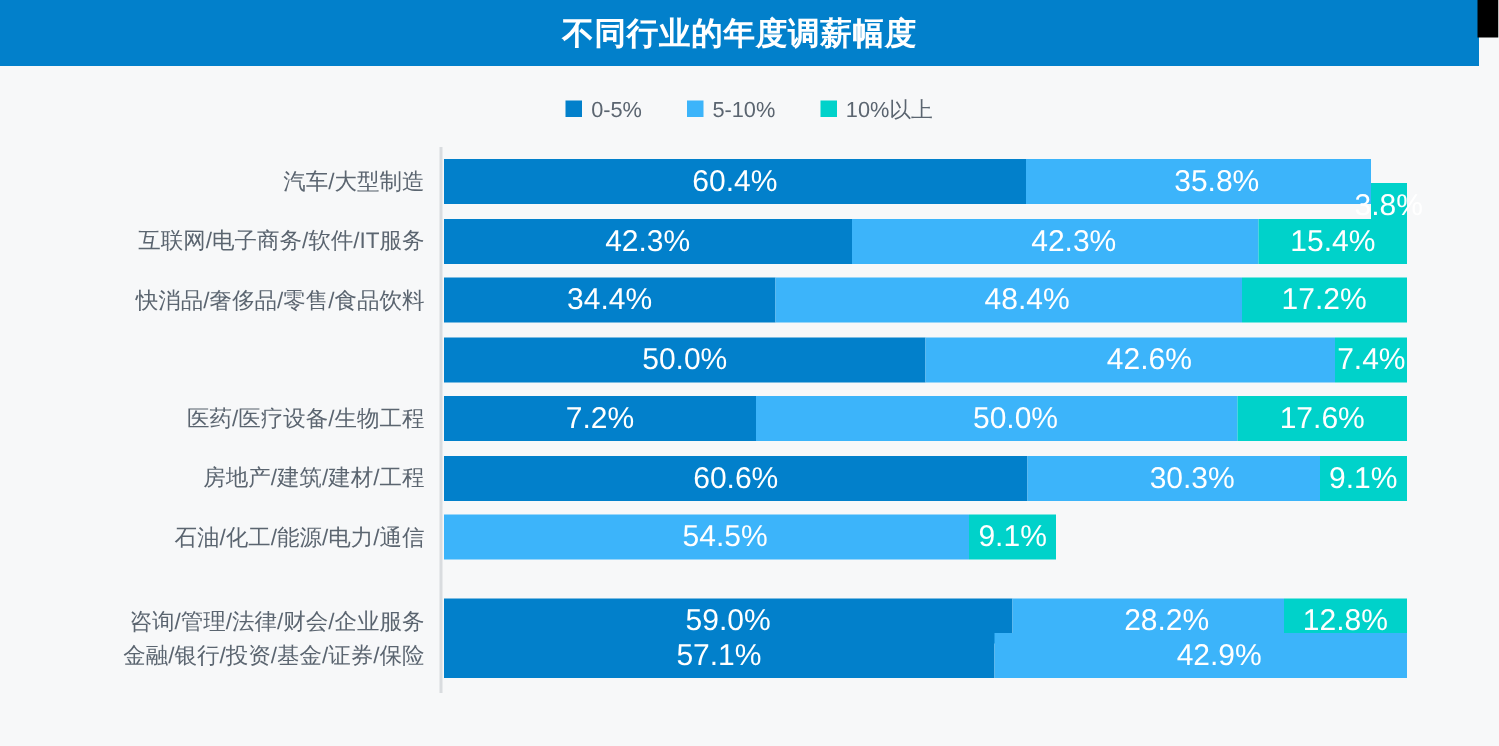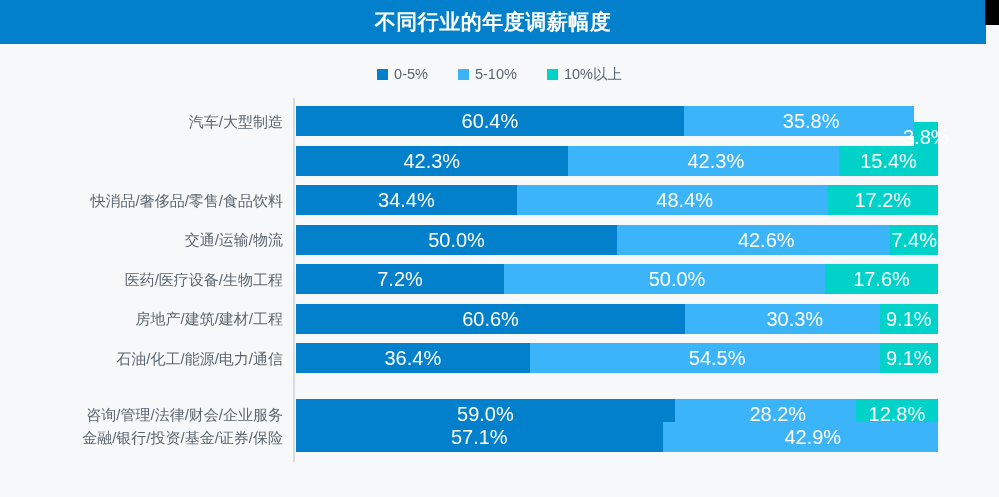--- a/index.html
+++ b/index.html
@@ -23,21 +23,21 @@
     white-space:nowrap;
   }
   #header-notch{
     position:absolute;right:0;top:0;width:14px;height:25px;background:#000000;
   }
   
   #legend{
     position:absolute;left:0;top:62px;width:999px;height:24px;
     display:flex;align-items:center;justify-content:center;gap:30px;
   }
-  .legend-item{display:flex;align-items:center;gap:6px;}
+  .legend-item{display:flex;gap:6px;}
   .legend-swatch{width:11px;height:11px;display:block;flex:0 0 auto;}
   .legend-label{font-size:14.5px;color:#5b6570;white-space:nowrap;line-height:1;}
   
   #plot{
     position:absolute;left:0;top:98px;width:999px;height:374px;
   }
   #axis-line{
     position:absolute;left:293px;top:0px;width:2px;height:364px;
     background:#d9dcdf;
   }
@@ -92,36 +92,36 @@
   <div id="rows">
       <div class="row" style="top: 8px;">
         <div class="row-label">汽车/大型制造</div>
         <div class="bar-track">
           <div class="seg seg-0" style="width: 60.4%; background: rgb(2, 128, 203);">60.4%</div>
           <div class="seg seg-1" style="width: 35.8%; background: rgb(60, 180, 250);">35.8%</div>
           <div class="seg seg-2" style="width: 3.8%; background: rgb(0, 210, 202); margin-top: 16px;">3.8%</div>
         </div>
       </div>
       <div class="row" style="top: 47.5px;">
+        <div class="row-label">互联网/电子商务/软件/IT服务</div>
         <div class="bar-track">
           <div class="seg seg-0" style="width: 42.3%; background: rgb(2, 128, 203);">42.3%</div>
           <div class="seg seg-1" style="width: 42.3%; background: rgb(60, 180, 250);">42.3%</div>
           <div class="seg seg-2" style="width: 15.4%; background: rgb(0, 210, 202);">15.4%</div>
         </div>
       </div>
       <div class="row" style="top: 87px;">
         <div class="row-label">快消品/奢侈品/零售/食品饮料</div>
         <div class="bar-track">
           <div class="seg seg-0" style="width: 34.4%; background: rgb(2, 128, 203);">34.4%</div>
           <div class="seg seg-1" style="width: 48.4%; background: rgb(60, 180, 250);">48.4%</div>
           <div class="seg seg-2" style="width: 17.2%; background: rgb(0, 210, 202);">17.2%</div>
         </div>
       </div>
       <div class="row" style="top: 126.5px;">
-        <div class="row-label">交通/运输/物流</div>
         <div class="bar-track">
           <div class="seg seg-0" style="width: 50%; background: rgb(2, 128, 203);">50.0%</div>
           <div class="seg seg-1" style="width: 42.6%; background: rgb(60, 180, 250);">42.6%</div>
           <div class="seg seg-2" style="width: 7.4%; background: rgb(0, 210, 202);">7.4%</div>
         </div>
       </div>
       <div class="row" style="top: 166px;">
         <div class="row-label">医药/医疗设备/生物工程</div>
         <div class="bar-track">
           <div class="seg seg-0" style="width: 32.4%; background: rgb(2, 128, 203);">7.2%</div>
@@ -133,21 +133,20 @@
         <div class="row-label">房地产/建筑/建材/工程</div>
         <div class="bar-track">
           <div class="seg seg-0" style="width: 60.6%; background: rgb(2, 128, 203);">60.6%</div>
           <div class="seg seg-1" style="width: 30.3%; background: rgb(60, 180, 250);">30.3%</div>
           <div class="seg seg-2" style="width: 9.1%; background: rgb(0, 210, 202);">9.1%</div>
         </div>
       </div>
       <div class="row" style="top: 245px;">
         <div class="row-label">石油/化工/能源/电力/通信</div>
         <div class="bar-track">
-          <div class="seg seg-0" style="width: 36.4%; background: rgb(2, 128, 203);">36.4%</div>
           <div class="seg seg-1" style="width: 54.5%; background: rgb(60, 180, 250);">54.5%</div>
           <div class="seg seg-2" style="width: 9.1%; background: rgb(0, 210, 202);">9.1%</div>
         </div>
       </div>
       <div class="row" style="top: 301px;">
         <div class="row-label">咨询/管理/法律/财会/企业服务</div>
         <div class="bar-track">
           <div class="seg seg-0" style="width: 59%; background: rgb(2, 128, 203);">59.0%</div>
           <div class="seg seg-1" style="width: 28.2%; background: rgb(60, 180, 250);">28.2%</div>
           <div class="seg seg-2" style="width: 12.8%; background: rgb(0, 210, 202);">12.8%</div>

